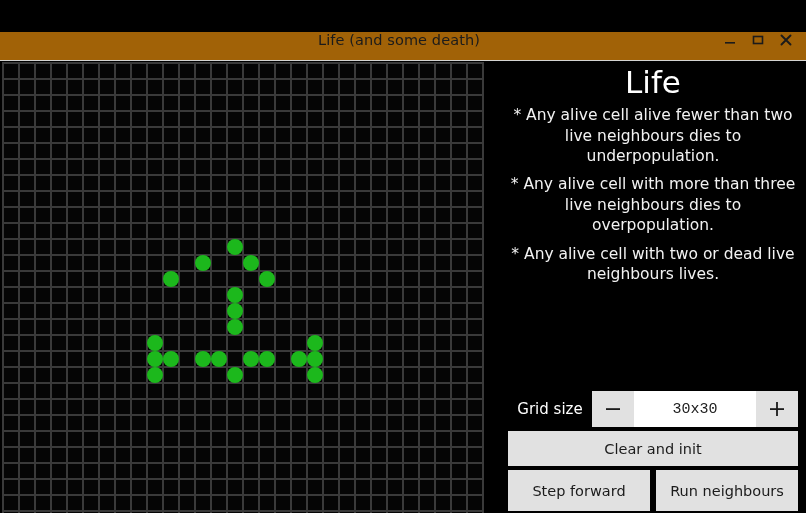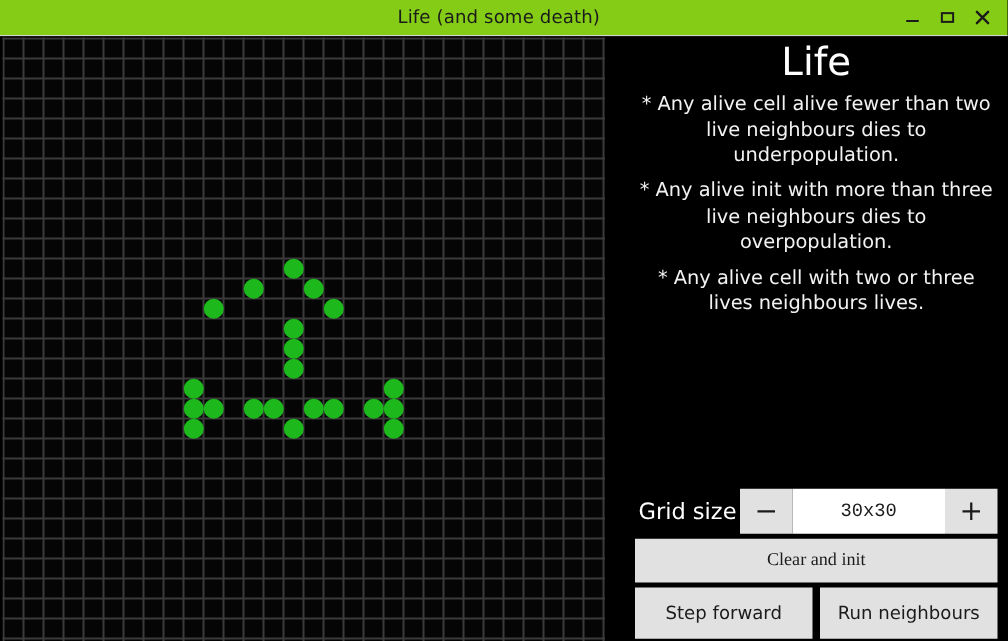--- a/index.html
+++ b/index.html
@@ -19,25 +19,26 @@
     background: #000000;
     display: flex;
     flex-direction: column;
     position: relative;
   }
 
   
   .titlebar {
     height: 28px;
     min-height: 28px;
-    background: #84cc16;
+    background: #a16207;
     border-bottom: 1px solid #d4d4d2;
     display: flex;
-    align-items: center;
+    align-items: flex-start;
     position: relative;
+    margin-top: 32px;
   }
   .titlebar-title {
     flex: 1;
     text-align: center;
     font-size: 14.5px;
     color: #1b1b1b;
     font-family: "DejaVu Sans", sans-serif;
     letter-spacing: 0.1px;
     padding-left: 76px;
     white-space: nowrap;
@@ -139,21 +140,21 @@
     margin-top: auto;
   }
   .gridsize-row {
     display: flex;
     align-items: stretch;
     height: 36px;
     margin-bottom: 4px;
   }
   .gridsize-label {
     color: #ffffff;
-    font-size: 18px;
+    font-size: 15px;
     display: flex;
     align-items: center;
     justify-content: center;
     width: 84px;
     min-width: 84px;
     font-family: "DejaVu Sans", sans-serif;
   }
   .stepper {
     flex: 1;
     display: flex;
@@ -195,21 +196,20 @@
     cursor: pointer;
     display: flex;
     align-items: center;
     justify-content: center;
     padding: 0;
   }
   .btn-wide {
     width: 100%;
     height: 35px;
     margin-bottom: 4px;
-    font-family: Liberation Serif, serif;
   }
   .btn-row {
     display: flex;
     gap: 6px;
     height: 41px;
   }
   .btn-row .btn { flex: 1; }
 </style>
 </head>
 <body>
@@ -262,22 +262,22 @@
           <div class="cell" style="left: 145px; top: 305px; background: rgb(28, 184, 28);"></div>
           <div class="cell" style="left: 225px; top: 305px; background: rgb(28, 184, 28);"></div>
           <div class="cell" style="left: 305px; top: 305px; background: rgb(28, 184, 28);"></div>
         </div>
     </div>
 
     <div class="side-pane">
       <div class="side-inner">
         <div class="app-title">Life</div>
         <div class="rule">* Any alive cell alive fewer than two live neighbours dies to underpopulation.</div>
-        <div class="rule">* Any alive init with more than three live neighbours dies to overpopulation.</div>
-        <div class="rule">* Any alive cell with two or three lives neighbours lives.</div>
+        <div class="rule">* Any alive cell with more than three live neighbours dies to overpopulation.</div>
+        <div class="rule">* Any alive cell with two or dead live neighbours lives.</div>
 
         <div class="controls">
           <div class="gridsize-row">
             <div class="gridsize-label">Grid size</div>
             <div class="stepper">
               <button class="step-btn">
                 <svg width="22" height="22" viewBox="0 0 22 22">
                     <rect x="4" y="10.2" width="14" height="1.8" fill="#1b1b1b"></rect>
                   </svg>
               </button>

